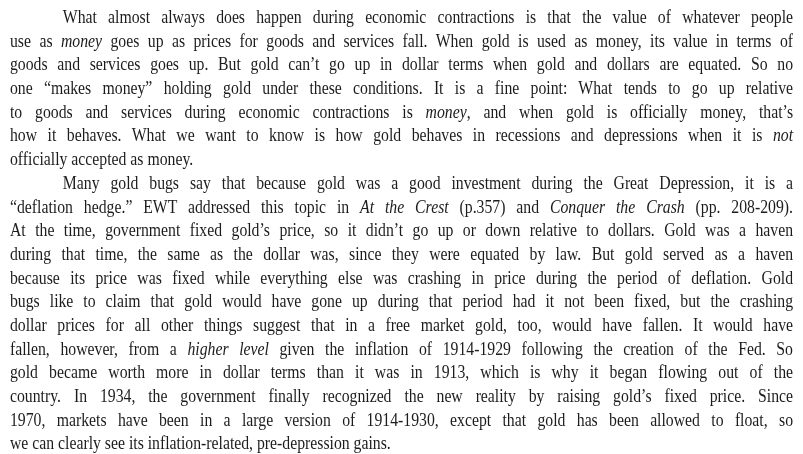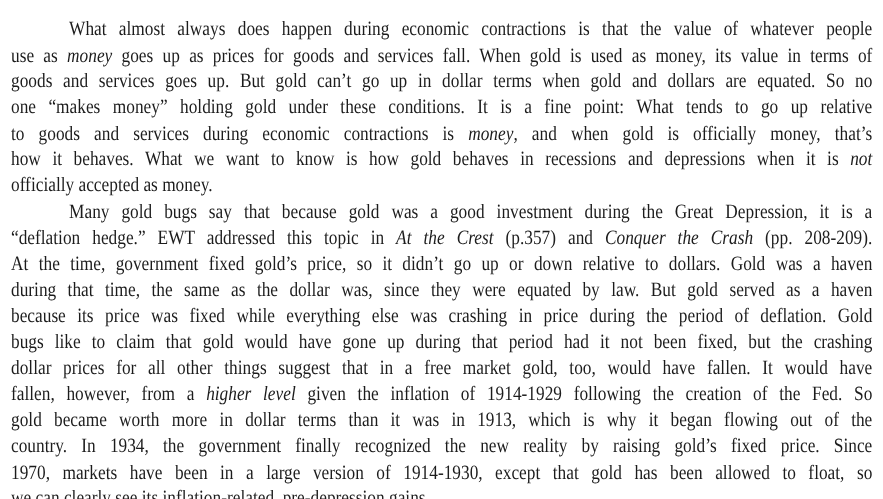--- a/index.html
+++ b/index.html
@@ -7,21 +7,21 @@
     padding: 0;
     width: 803px;
     height: 454px;
     background: #ffffff;
     overflow: hidden;
   }
   .page {
     position: relative;
     width: 803px;
     height: 396px;
-    padding: 16px 0 0 10px;
+    padding: 6px 0 0 10px;
     box-sizing: border-box;
   }
   
   .text-block {
     width: 920px;
     transform: scaleX(0.8511);
     transform-origin: 0 0;
     font-family: "Liberation Serif", "DejaVu Serif", serif;
     font-size: 18.5px;
     color: #1c1c1c;

